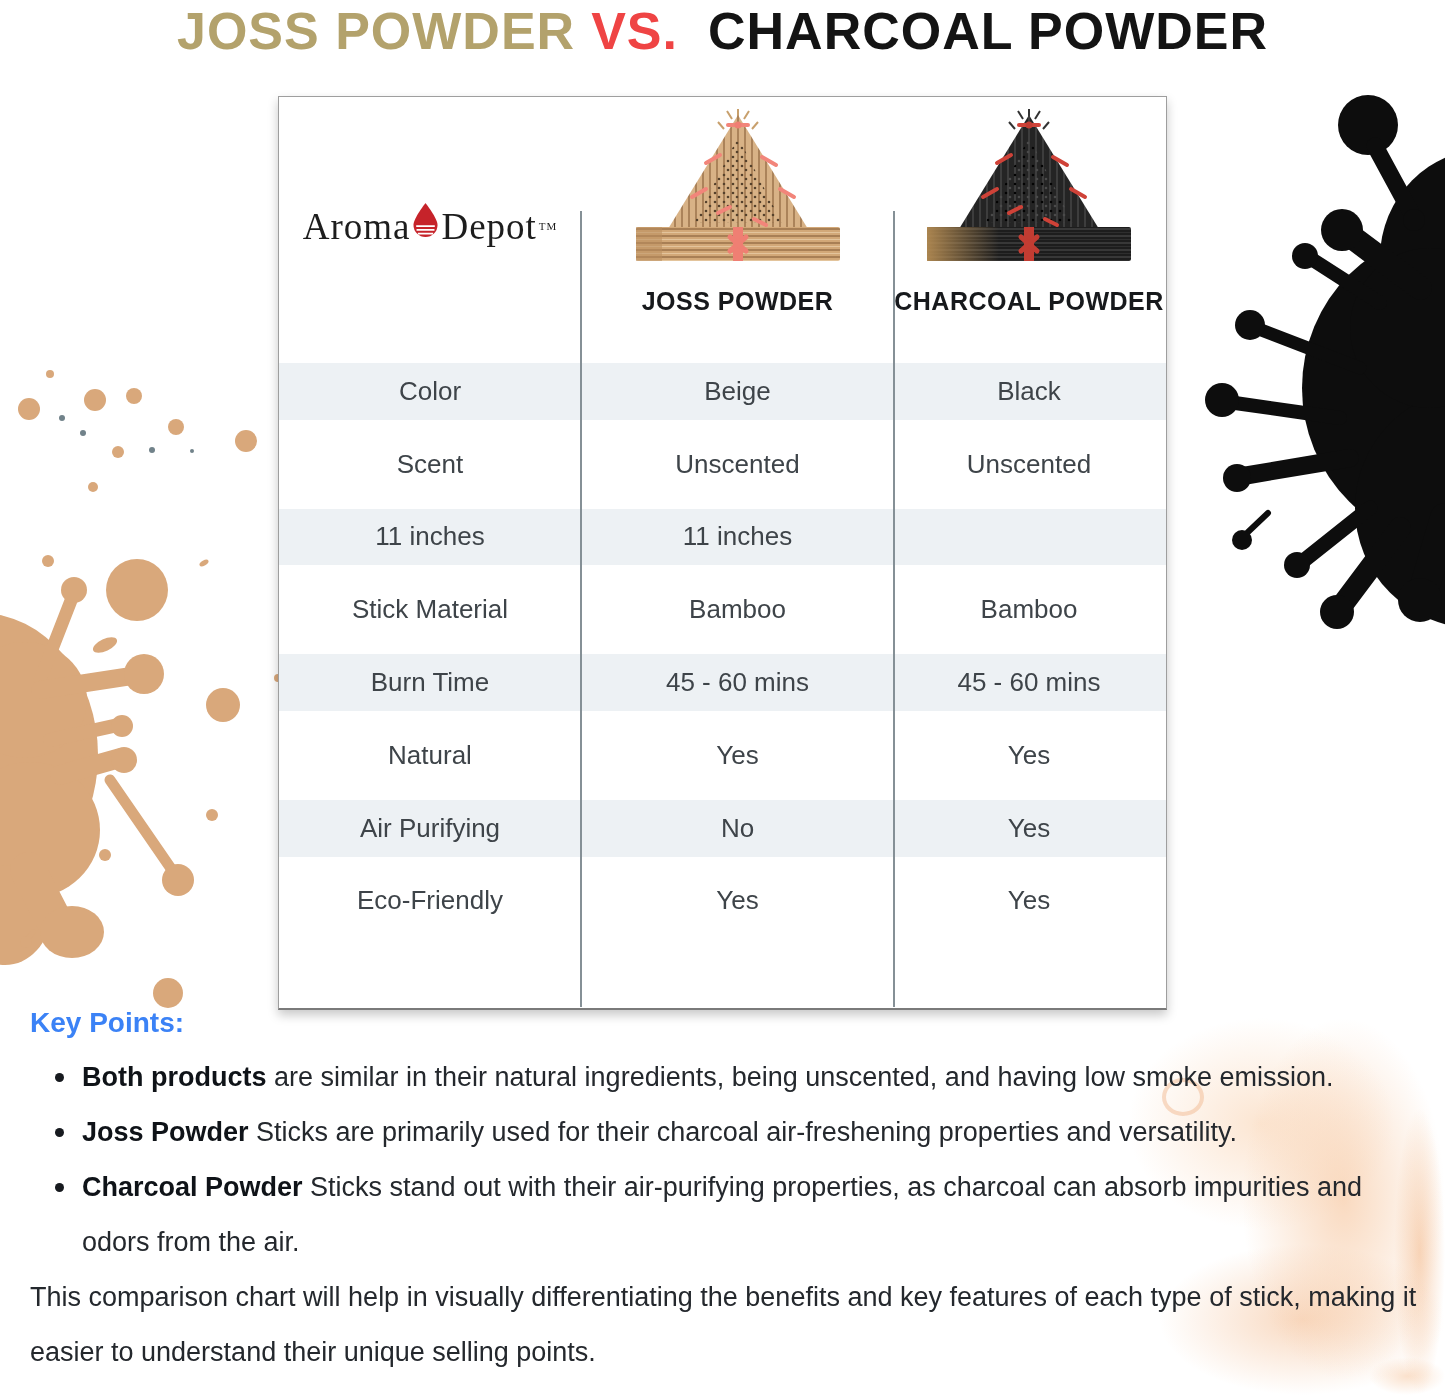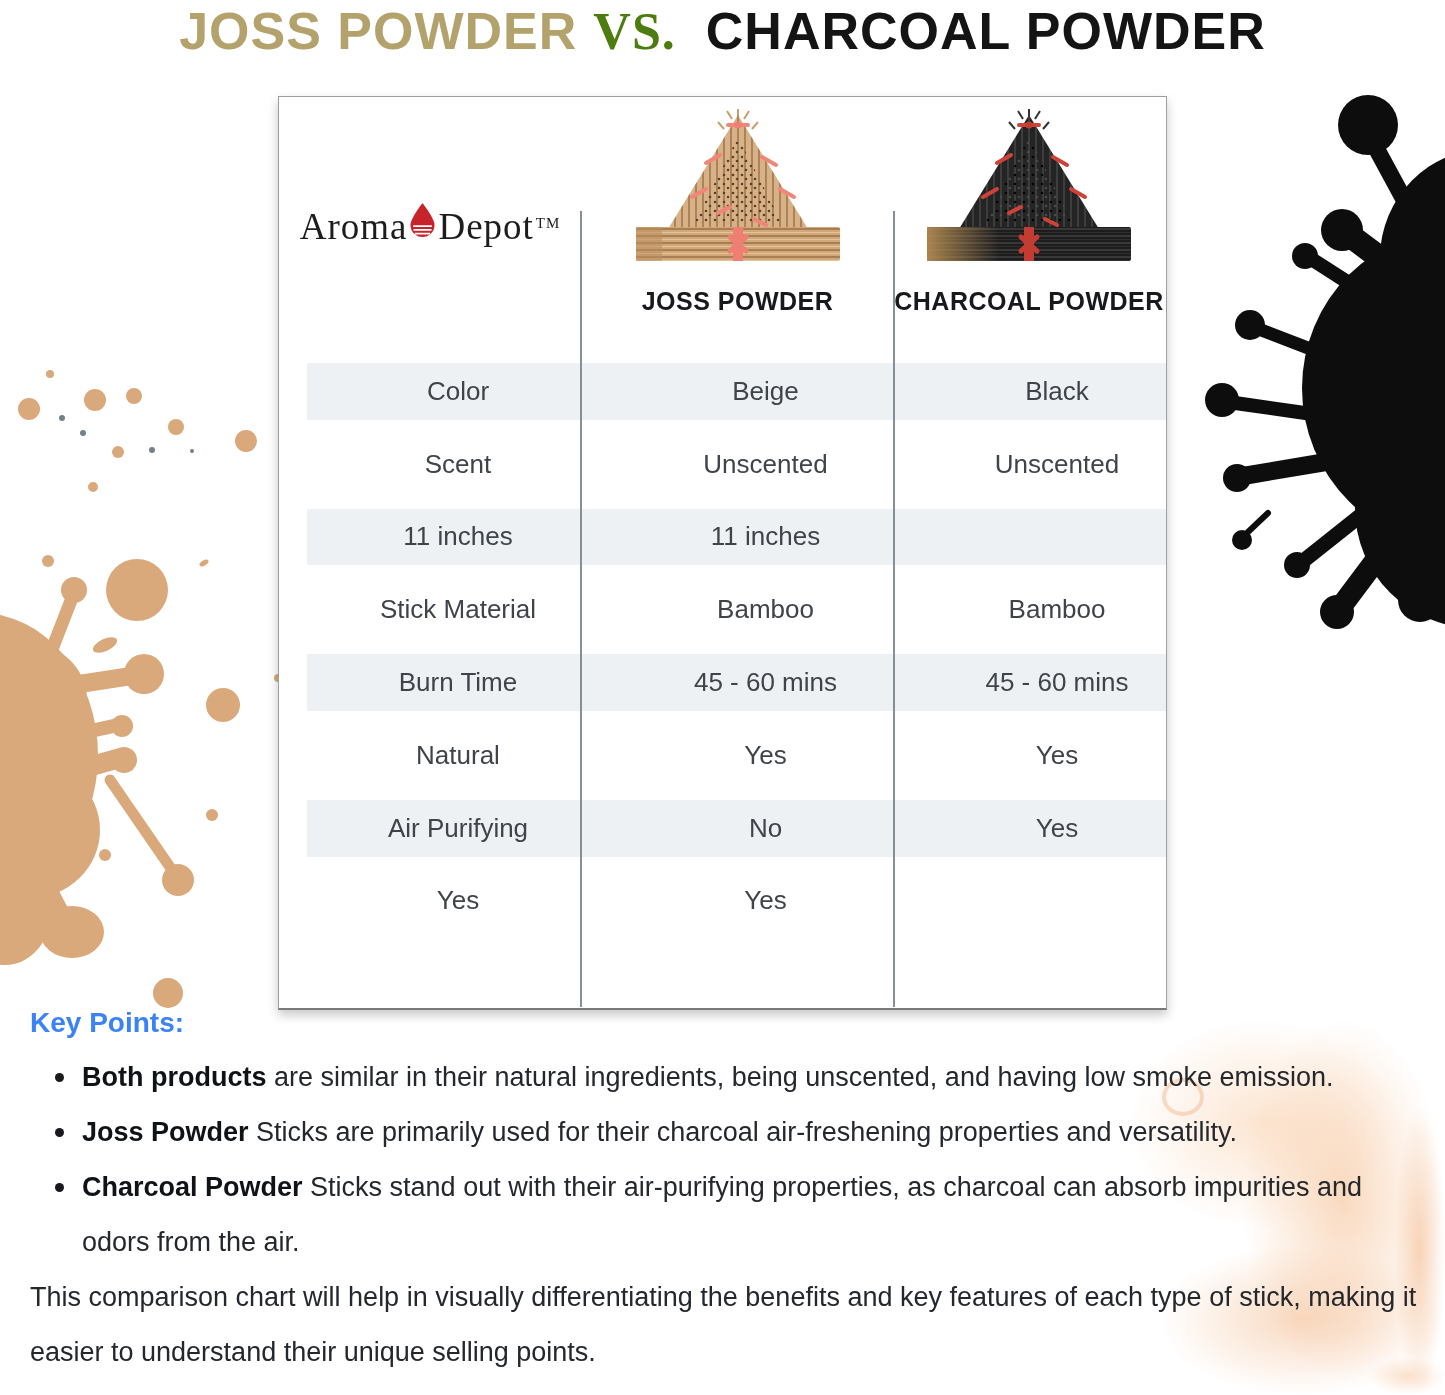--- a/index.html
+++ b/index.html
@@ -3,37 +3,37 @@
 <meta charset="utf-8">
 <style>
   html,body{margin:0;padding:0;background:#fff;}
   .canvas{position:relative;width:1445px;height:1395px;overflow:hidden;background:#fff;
           font-family:"Liberation Sans", sans-serif;}
 
   
   .title-wrap{position:absolute;top:0;left:0;width:1445px;text-align:center;
               font-weight:bold;font-size:52px;letter-spacing:1px;line-height:62px;white-space:nowrap;z-index:2;}
   .title-joss{color:#b3a26c;margin-right:16px;}
-  .title-vs{color:#4d7c0f;margin-right:30px;font-family:Liberation Serif, serif;}
+  .title-vs{color:#ef4444;margin-right:30px;}
   .title-charcoal{color:#141414;}
 
   
   .comparison-table{position:absolute;left:278px;top:96px;width:889px;height:914px;background:#fff;
                     border:1px solid #9e9e9e;border-bottom:2px solid #7a7a7a;
                     box-shadow:0 5px 10px rgba(0,0,0,.22);box-sizing:border-box;overflow:hidden;z-index:2;}
   .thead{display:grid;grid-template-columns:302px 313px 270px;height:258px;}
   .th{display:flex;flex-direction:column;align-items:center;}
   .brand-cell{justify-content:center;}
   .brand{font-family:"Liberation Serif", serif;font-size:37px;color:#1d1d1d;display:flex;align-items:flex-end;letter-spacing:1px;}
-  .brand .tm{font-size:15px;position:relative;top:-16px;margin-left:2px;}
+  .brand .tm{font-size:11px;position:relative;top:-16px;margin-left:2px;}
   .brand .drop{margin:0 2px;position:relative;top:-2px;}
   .product-img{margin-top:8px;height:172px;display:flex;align-items:flex-end;}
   .col-label{font-weight:bold;font-size:25px;letter-spacing:.5px;color:#17191c;margin-top:10px;}
   .rows{display:grid;grid-auto-rows:72.8px;}
-  .trow{display:grid;grid-template-columns:302px 313px 270px;box-sizing:border-box;margin-left:28px;}
+  .trow{display:grid;grid-template-columns:302px 313px 270px;box-sizing:border-box;}
   .trow:nth-child(odd){background:#edf1f4;background-clip:content-box;padding:8px 0;}
   .cell{display:flex;align-items:center;justify-content:center;font-size:26px;color:#3e4449;text-align:center;}
   .divider{position:absolute;width:2px;background:#859096;top:114px;height:796px;z-index:3;}
   .div1{left:301px;}.div2{left:614px;}
 
   
   .keypoints{position:absolute;left:30px;top:995px;width:1398px;font-size:27px;line-height:55px;
              color:#24282d;z-index:2;}
   .kp-heading{font-weight:bold;font-size:28px;color:#3b82f6;}
   .kp-list{margin:0;padding:0;list-style:none;}
@@ -283,20 +283,21 @@
         <div class="cell">Natural</div>
         <div class="cell">Yes</div>
         <div class="cell">Yes</div>
       </div>
       <div class="trow">
         <div class="cell">Air Purifying</div>
         <div class="cell">No</div>
         <div class="cell">Yes</div>
       </div>
       <div class="trow">
+        <div class="cell">Eco-Friendly</div>
         <div class="cell">Yes</div>
         <div class="cell">Yes</div>
       </div>
     </div>
   </div>
 
   <div class="keypoints">
     <div class="kp-heading">Key Points:</div>
     <ul class="kp-list">
       <li><span class="kp-bold">Both products</span><span> are similar in their natural ingredients, being unscented, and having low smoke emission.</span></li>

